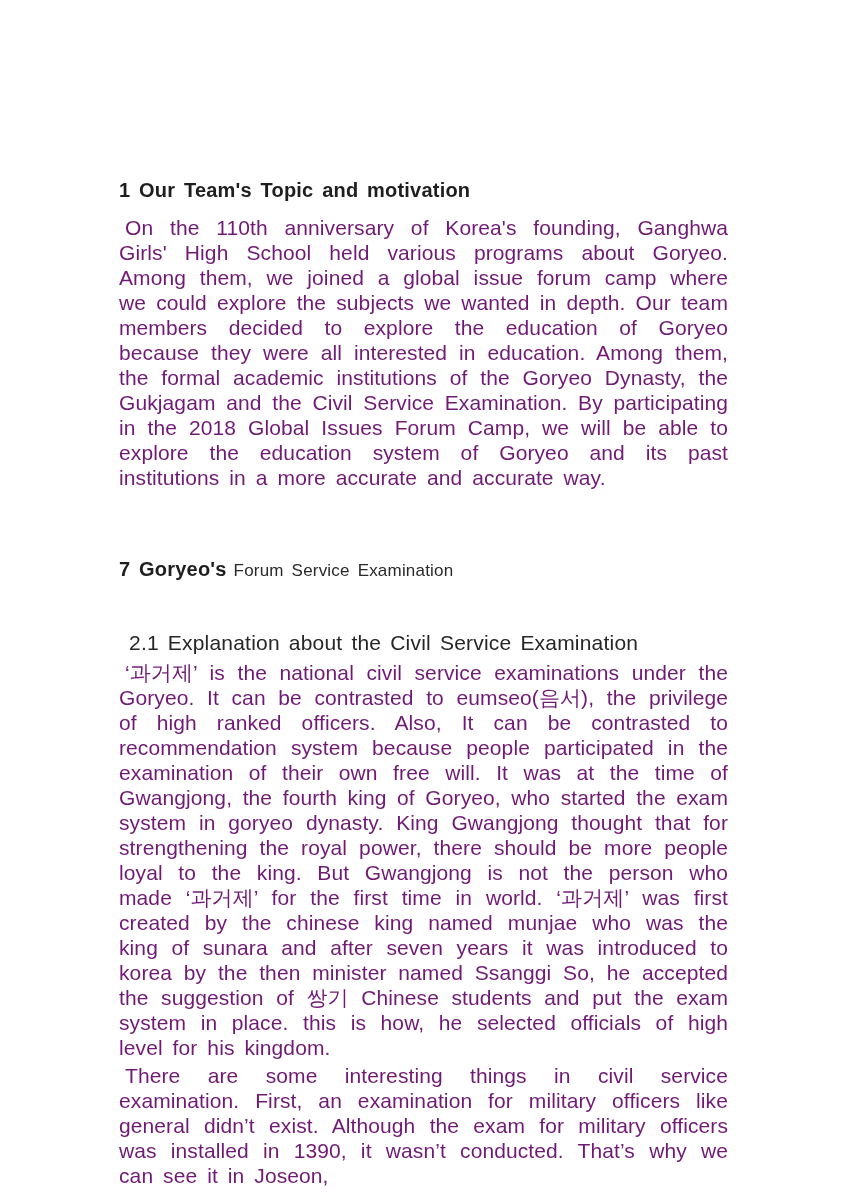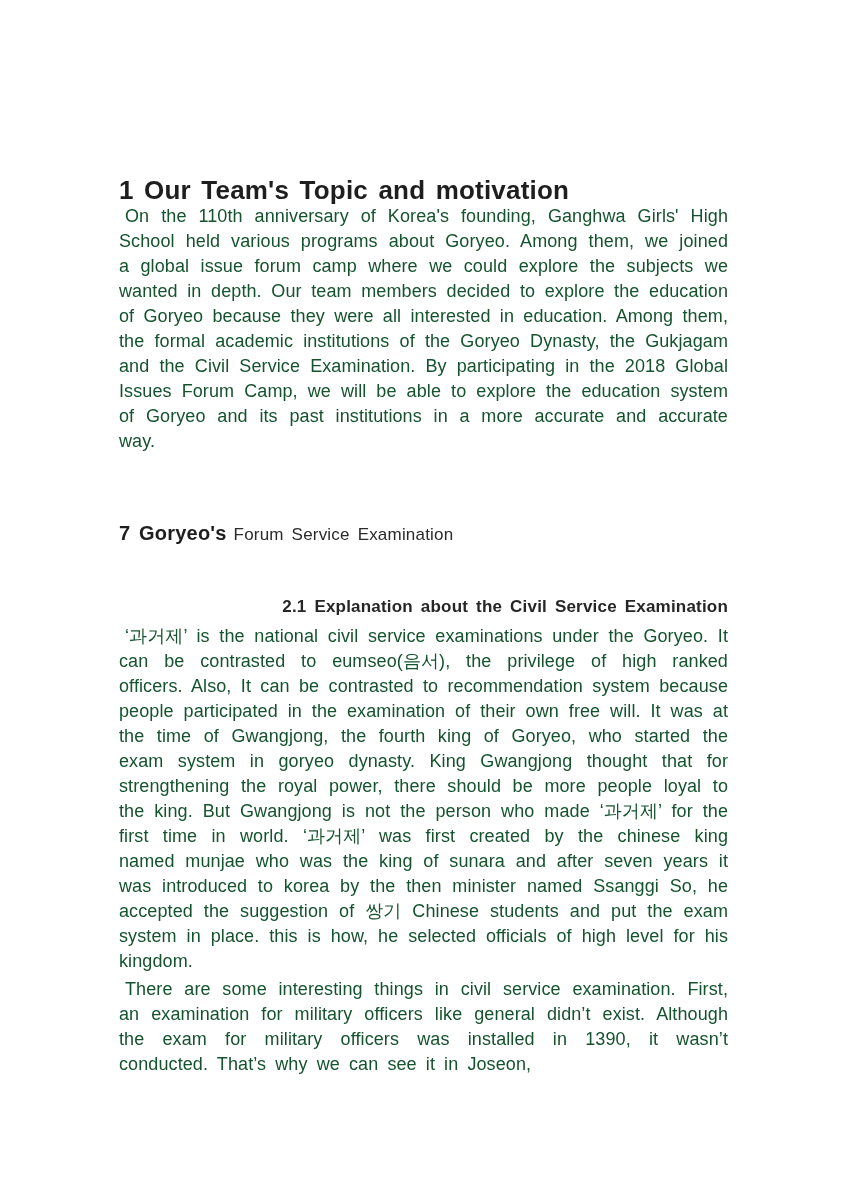--- a/index.html
+++ b/index.html
@@ -15,22 +15,22 @@
     overflow: hidden;
     font-family: "Liberation Sans", sans-serif;
   }
   .content {
     position: absolute;
     left: 119px;
     top: 178px;
     width: 609px;
   }
   .h-sec {
-    margin: 0 0 2px 0;
-    font-size: 26px;
+    margin: 0 0 13px 0;
+    font-size: 20px;
     line-height: 24px;
     font-weight: 700;
     letter-spacing: 0.2px;
     word-spacing: 3px;
     color: #1e1e1e;
   }
   .h-sec2 {
     margin: 66px 0 48px 0;
     font-size: 20px;
     line-height: 26px;
@@ -41,33 +41,32 @@
   }
   .h-sec2 .rest {
     font-weight: 400;
     font-size: 17px;
     margin-left: 7px;
     color: #2a2a2a;
   }
   .h-sub {
     margin: 0 0 6px 0;
     padding-left: 10px;
-    font-size: 17px;
+    font-size: 21px;
     line-height: 22px;
-    font-weight: 700;
+    font-weight: 400;
     letter-spacing: 0.2px;
     word-spacing: 3px;
     color: #262626;
-    text-align: right;
   }
   p.body {
     margin: 0 0 3px 0;
-    font-size: 18px;
+    font-size: 21px;
     line-height: 25px;
-    color: #14532d;
+    color: #701a75;
     text-align: justify;
     word-spacing: 4px;
     letter-spacing: 0.1px;
     text-indent: 6px;
   }
 </style>
 </head>
 <body>
 
 <div class="page">

